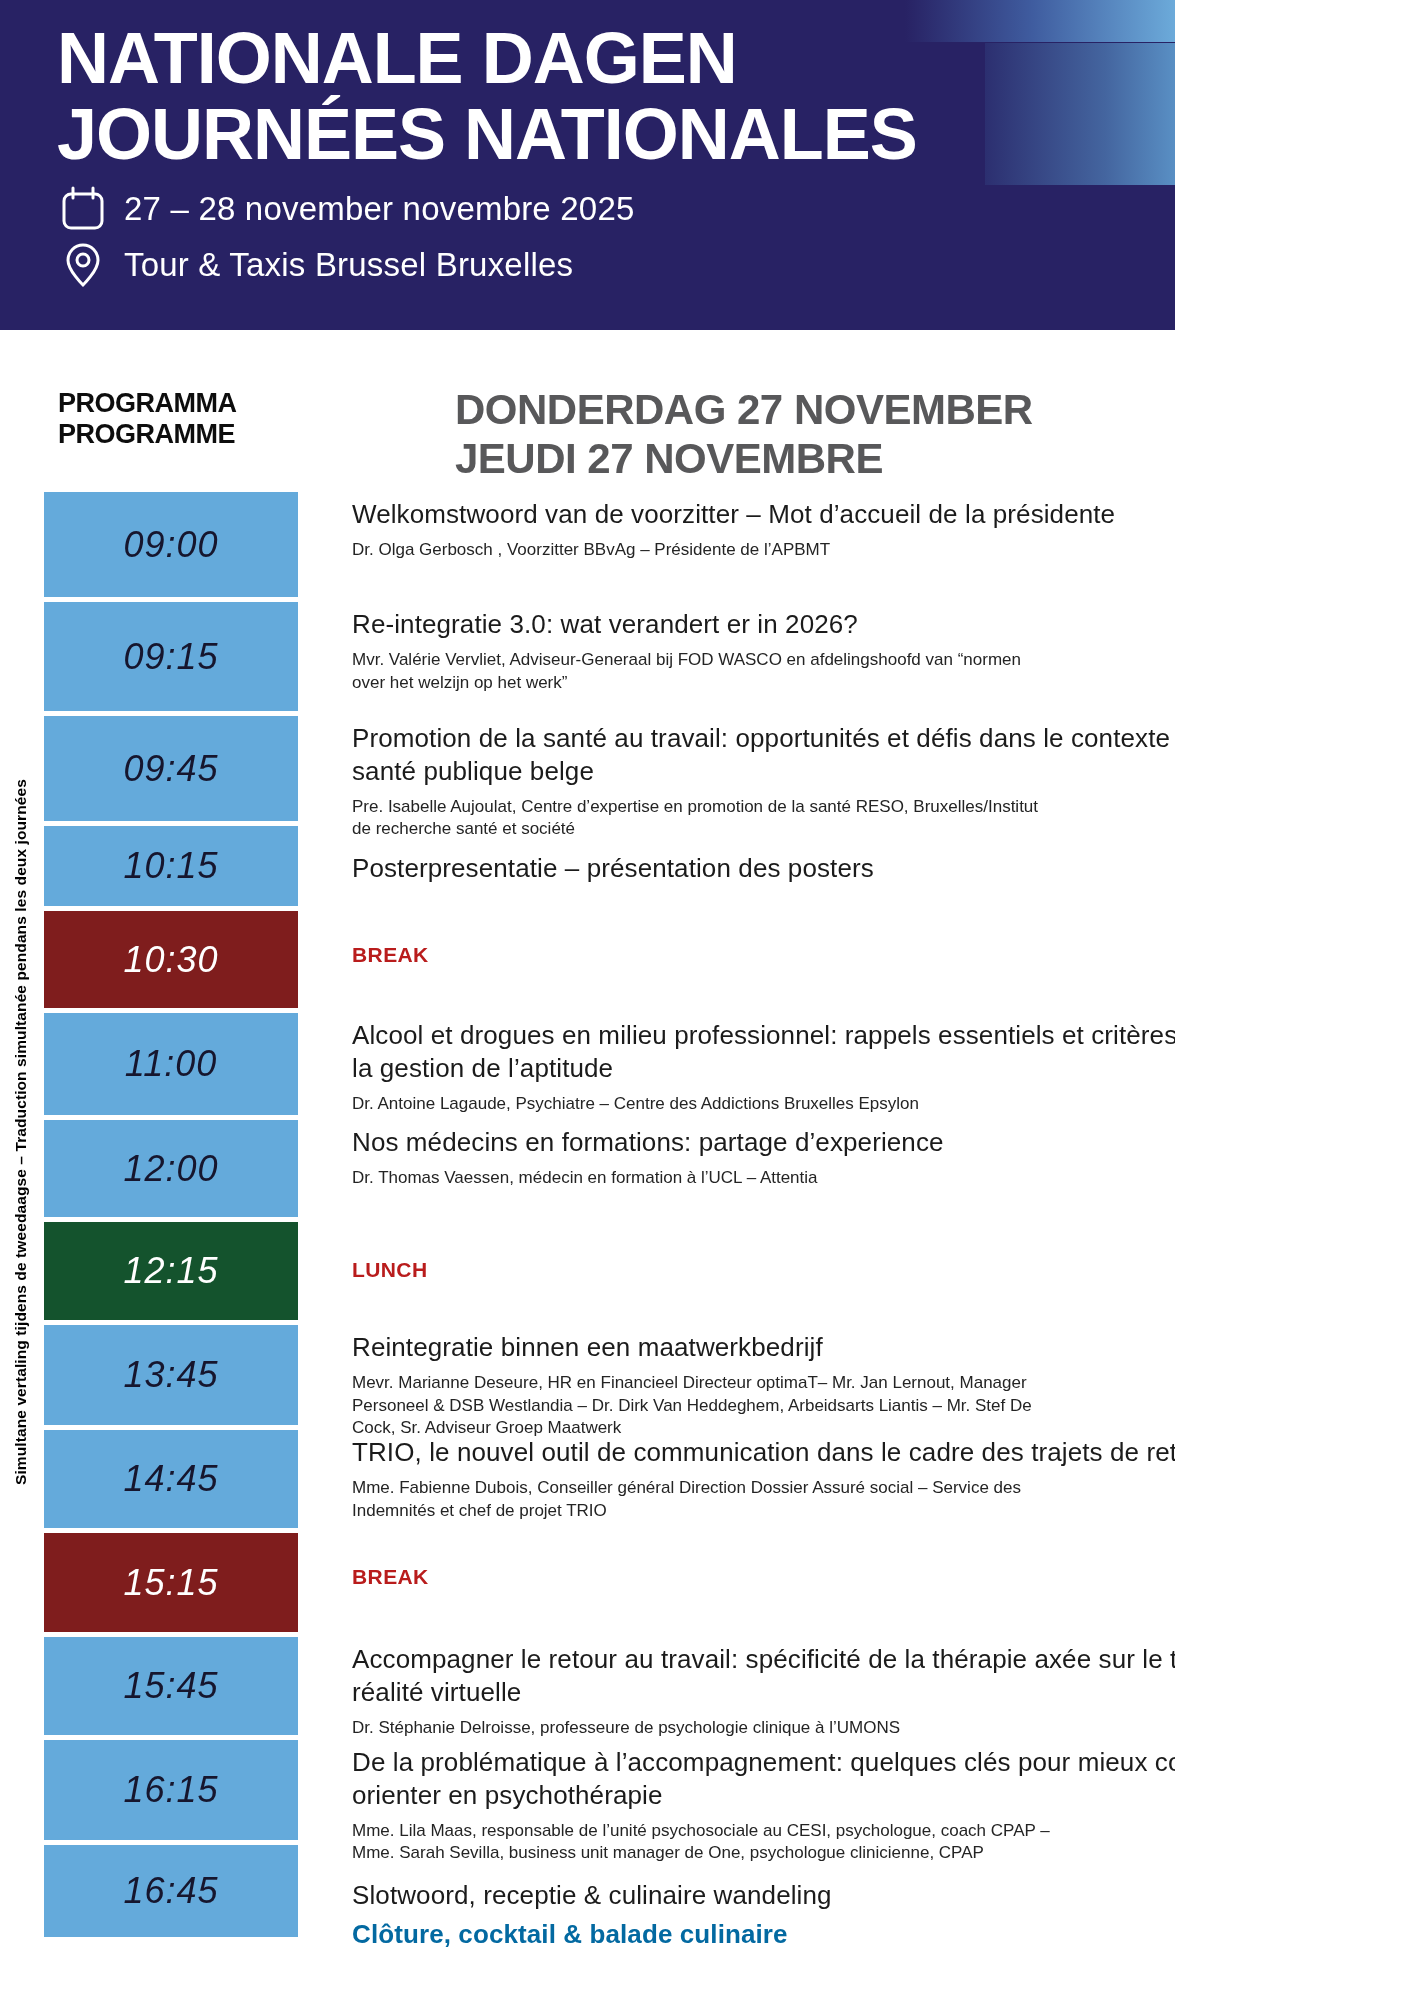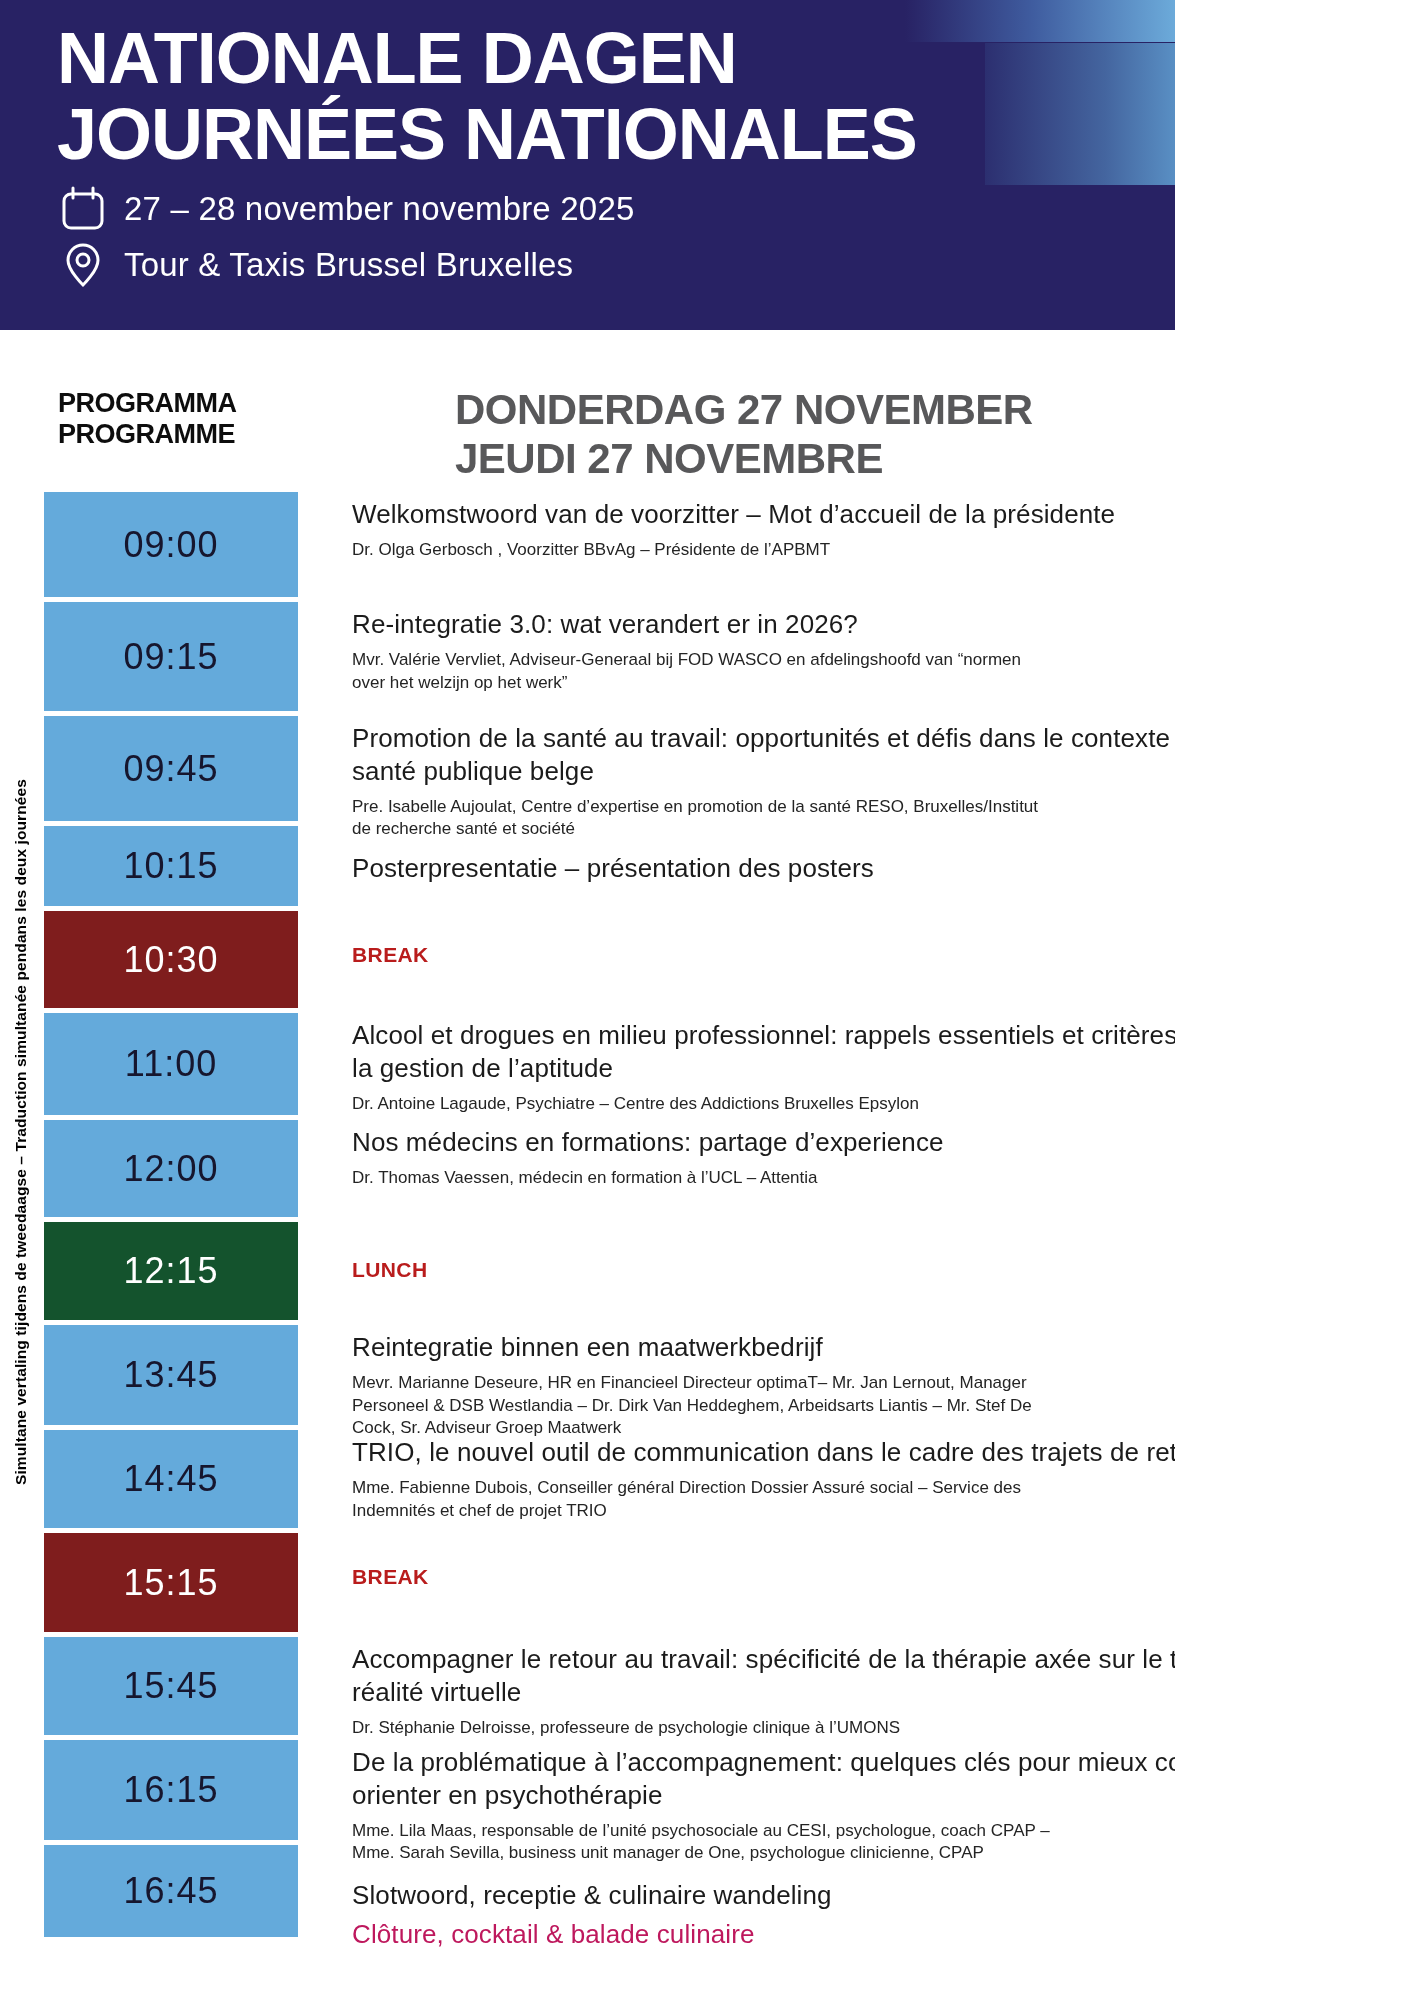--- a/index.html
+++ b/index.html
@@ -54,26 +54,26 @@
   .timebox{
     width:254px;flex:none;height:calc(100% - 5px);
     display:flex;align-items:center;justify-content:center;
   }
   .row{position:relative;}
   .timebox{position:absolute;left:0;top:0;bottom:5px;height:auto;}
   .tb-blue{background:#64AADB;}
   .tb-gray{background:#7f1d1d;}
   .tb-navy{background:#14532d;}
   .time{
-    font-size:36px;letter-spacing:1px;color:#16162e;font-weight:400;
+    font-size:36px;letter-spacing:1px;color:#16162e;font-weight:400;font-style:italic;
   }
   .tb-gray .time,.tb-navy .time{color:#ffffff;}
   .row-content{margin-left:308px;width:1030px;padding-top:6px;box-sizing:border-box;}
   .s-title{font-size:26px;color:#1b1b1b;line-height:1.26;letter-spacing:0.1px;}
-  .s-title2{font-size:26px;color:#be185d;line-height:1.26;margin-top:6px;letter-spacing:0.1px;}
+  .s-title2{font-size:26px;color:#0369a1;line-height:1.26;margin-top:6px;letter-spacing:0.1px;font-weight:bold;}
   .s-speaker{font-size:17px;color:#242424;line-height:1.34;margin-top:8px;max-width:700px;}
   .break-label{font-size:21px;font-weight:bold;color:#b91c1c;letter-spacing:0.4px;}
   .pad26{padding-top:26px;}
   .pad32{padding-top:32px;}
   .pad36{padding-top:36px;}
   .pad34{padding-top:34px;}
 </style>
 </head>
 <body>
 

